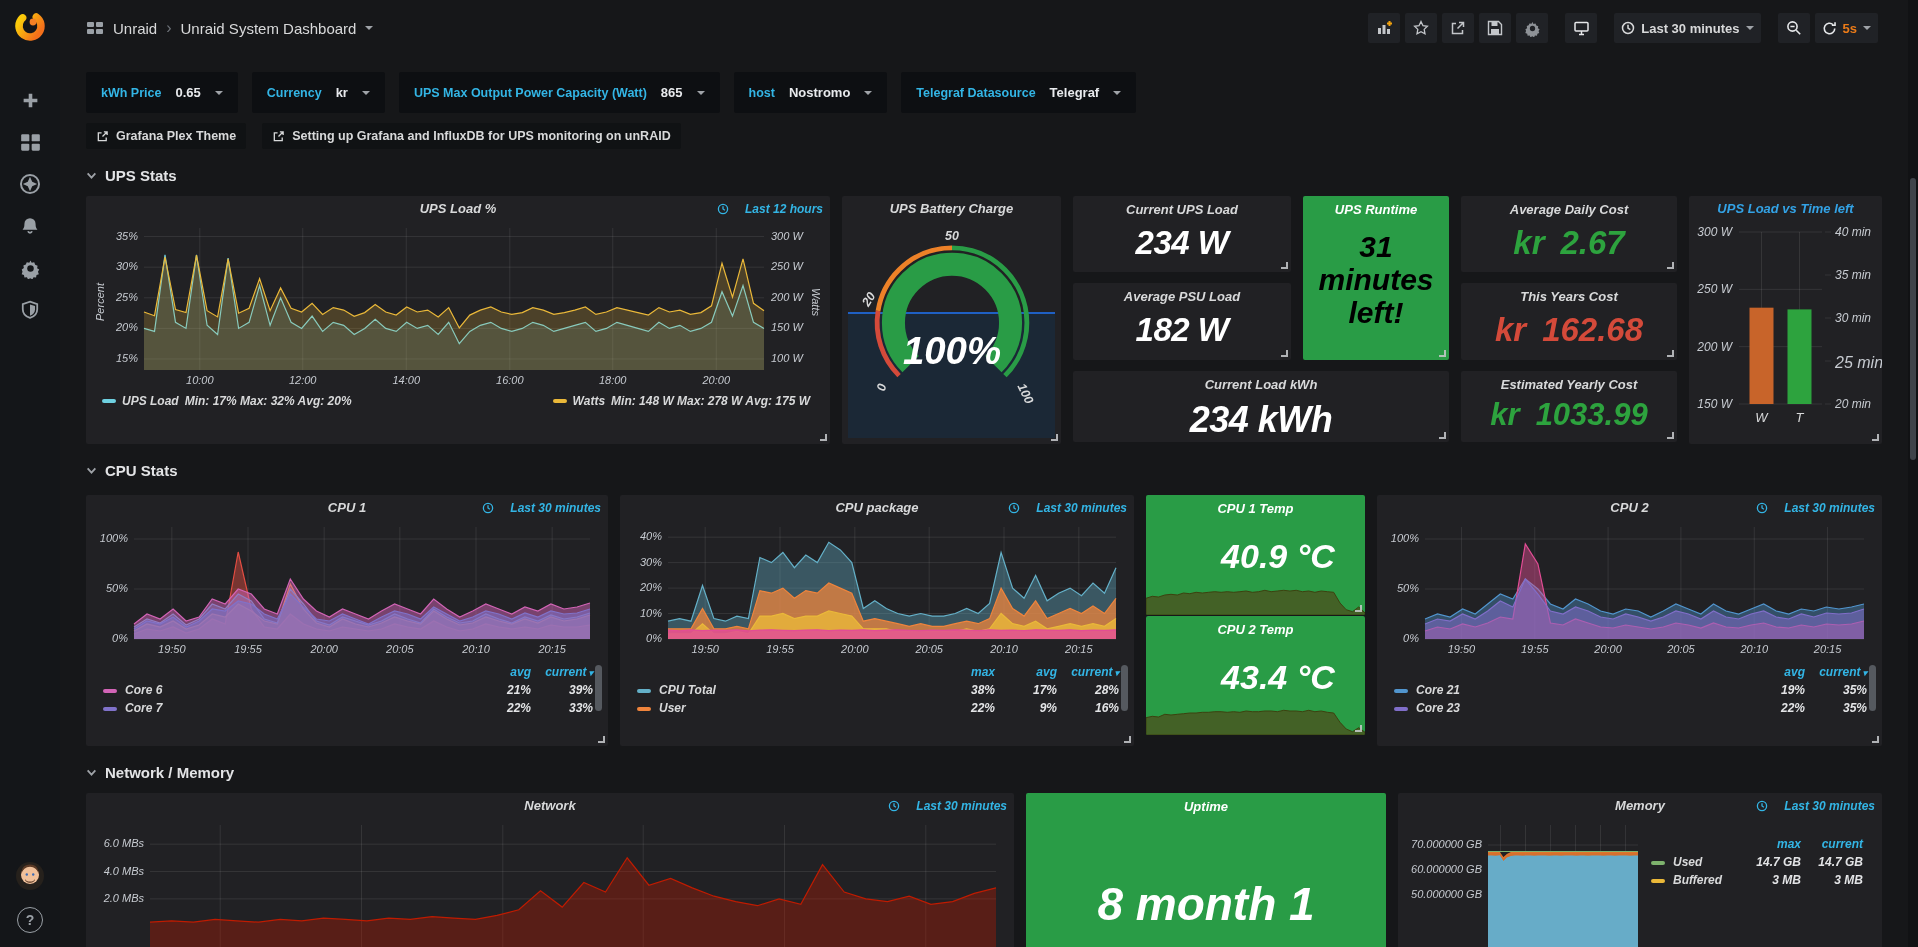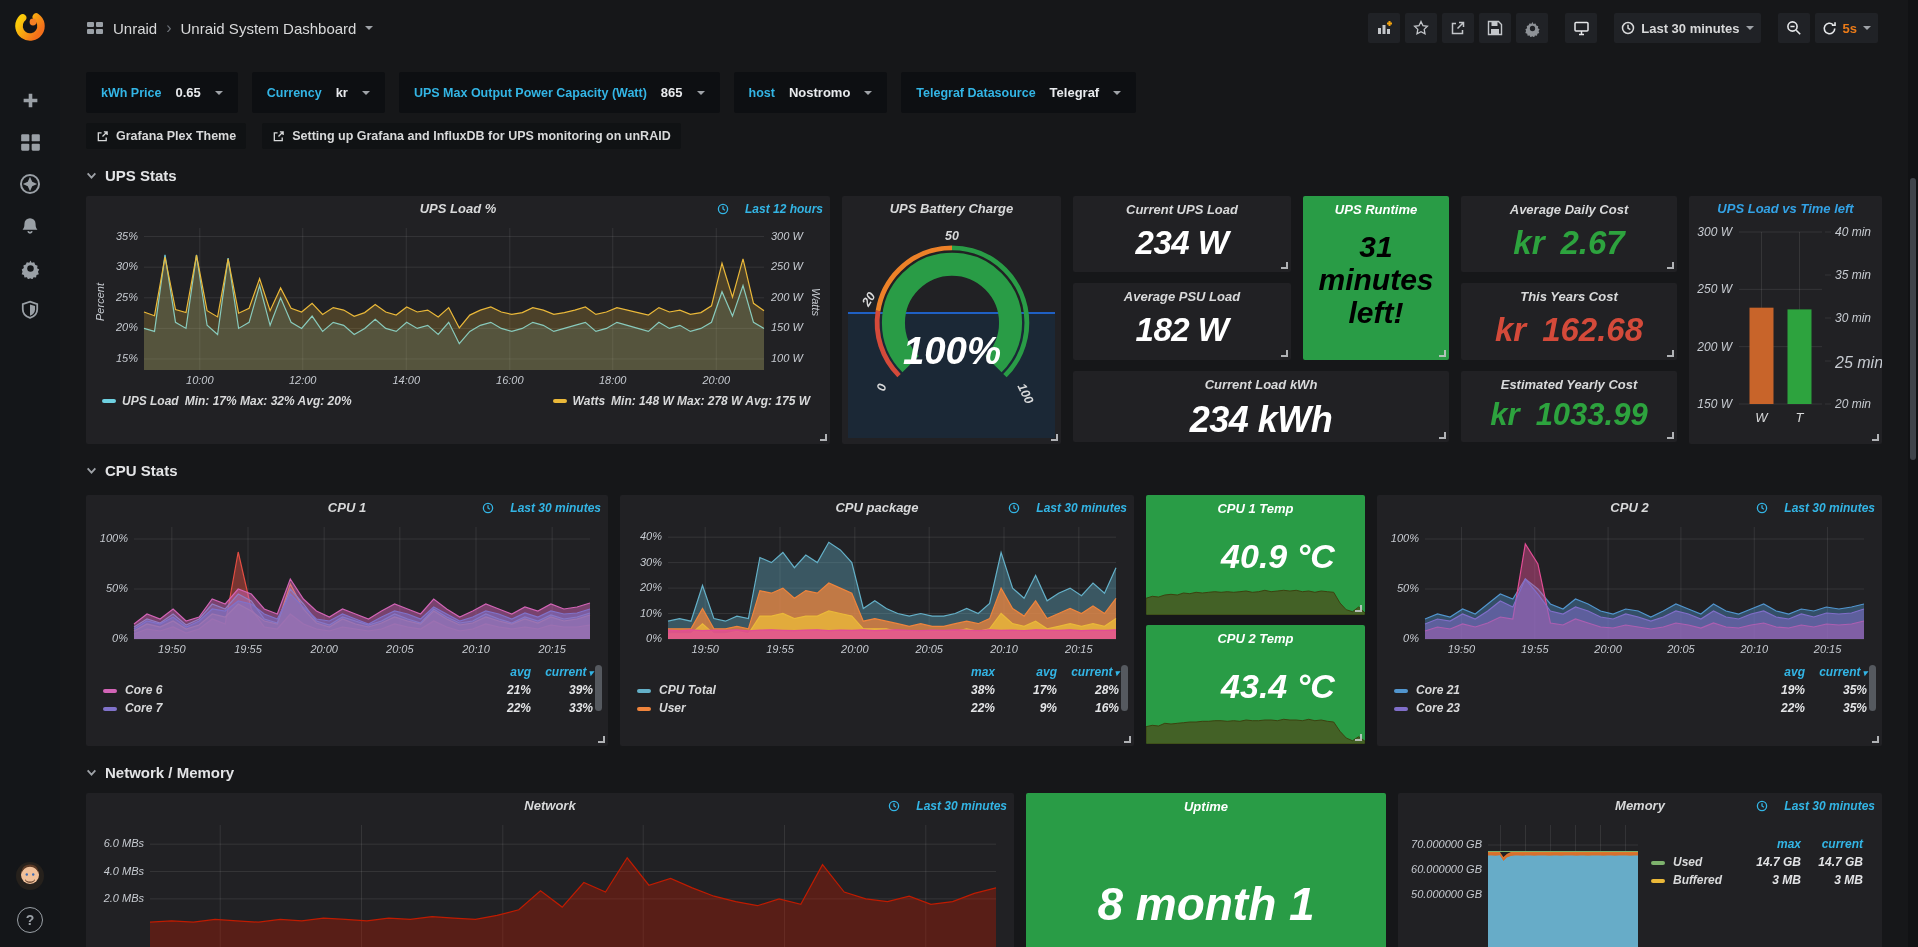--- a/index.html
+++ b/index.html
@@ -604,21 +604,21 @@
                   <td class="lval">16%</td>
                 </tr>
               </tbody>
             </table>
           </div>
           <div class="lscroll"></div>
         </div>
       <div class="rsz"></div>
     </div>
 
-    <div style="width:219px;display:flex;flex-direction:column;gap:10px;flex:none;">
+    <div style="width:219px;display:flex;flex-direction:column;gap:1px;flex:none;">
       <div class="panel green" style="height:120px;">
         <div class="stat-title" style="color:#fff;">CPU 1 Temp</div>
         <div class="tempv">40.9 °C</div>
         <div class="spark"><svg width="219" height="30">
               <path d="M0 30L0.0 13.3L6.3 11.3L12.5 12.0L18.8 10.0L25.0 9.3L31.3 10.0L37.5 8.0L43.8 8.7L50.1 7.3L56.3 8.0L62.6 7.3L68.8 6.7L75.1 7.3L81.3 6.7L87.6 7.3L93.9 6.7L100.1 6.0L106.4 7.3L112.6 6.7L118.9 5.3L125.1 6.7L131.4 6.0L137.7 5.3L143.9 6.0L150.2 5.3L156.4 6.7L162.7 6.0L168.9 7.3L175.2 6.0L181.5 6.7L187.7 7.3L194.0 18.0L200.2 24.7L206.5 26.7L212.7 22.0L219.0 28.0L219 30Z" fill="#4a511d" fill-opacity="0.78" stroke="#3c420f" stroke-width="1"></path>
             </svg></div>
         <div class="rsz"></div>
       </div>
       <div class="panel green" style="height:119px;">
         <div class="stat-title" style="color:#fff;">CPU 2 Temp</div>

